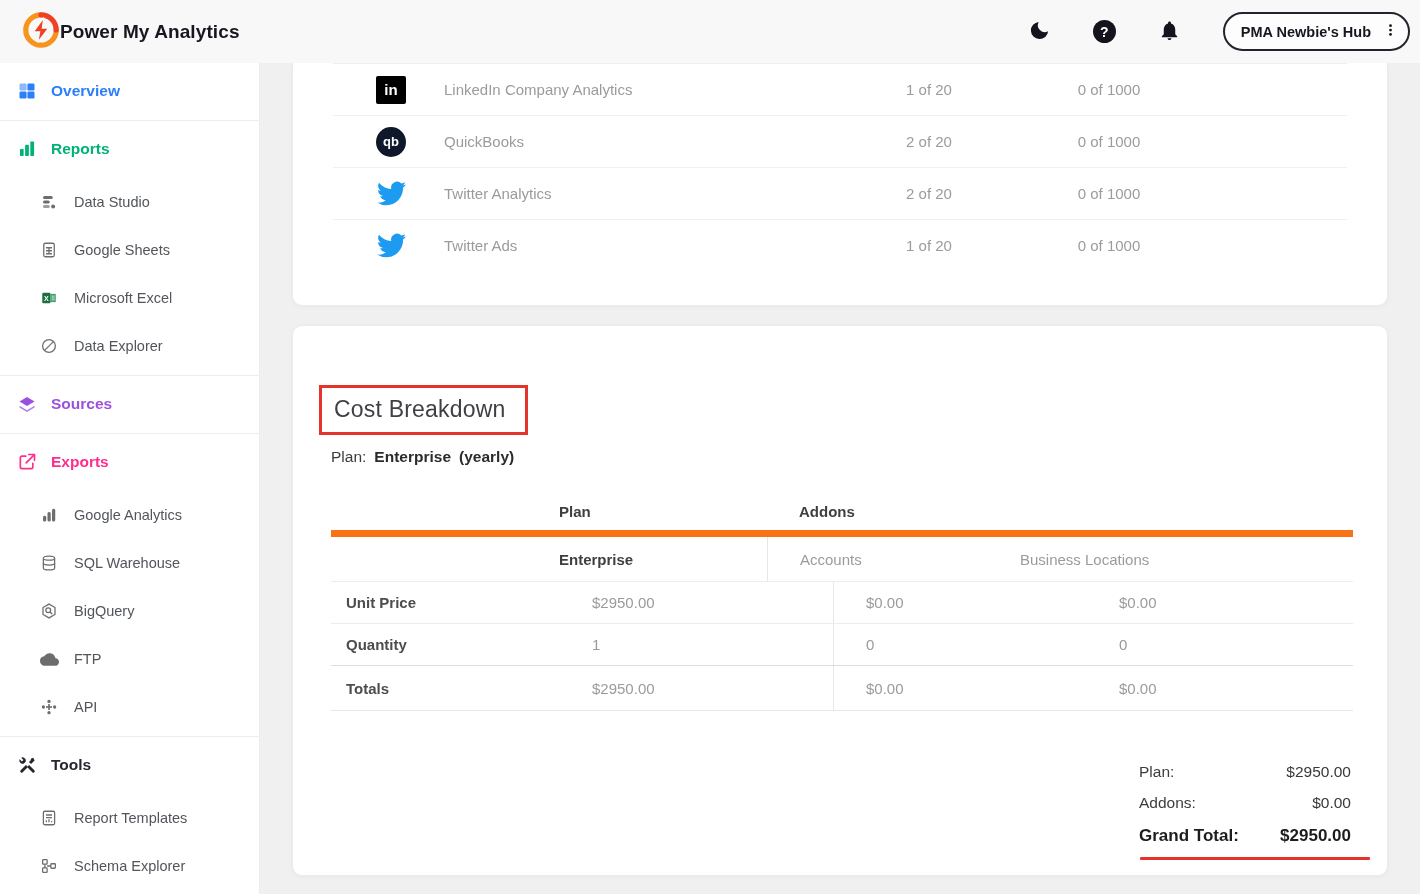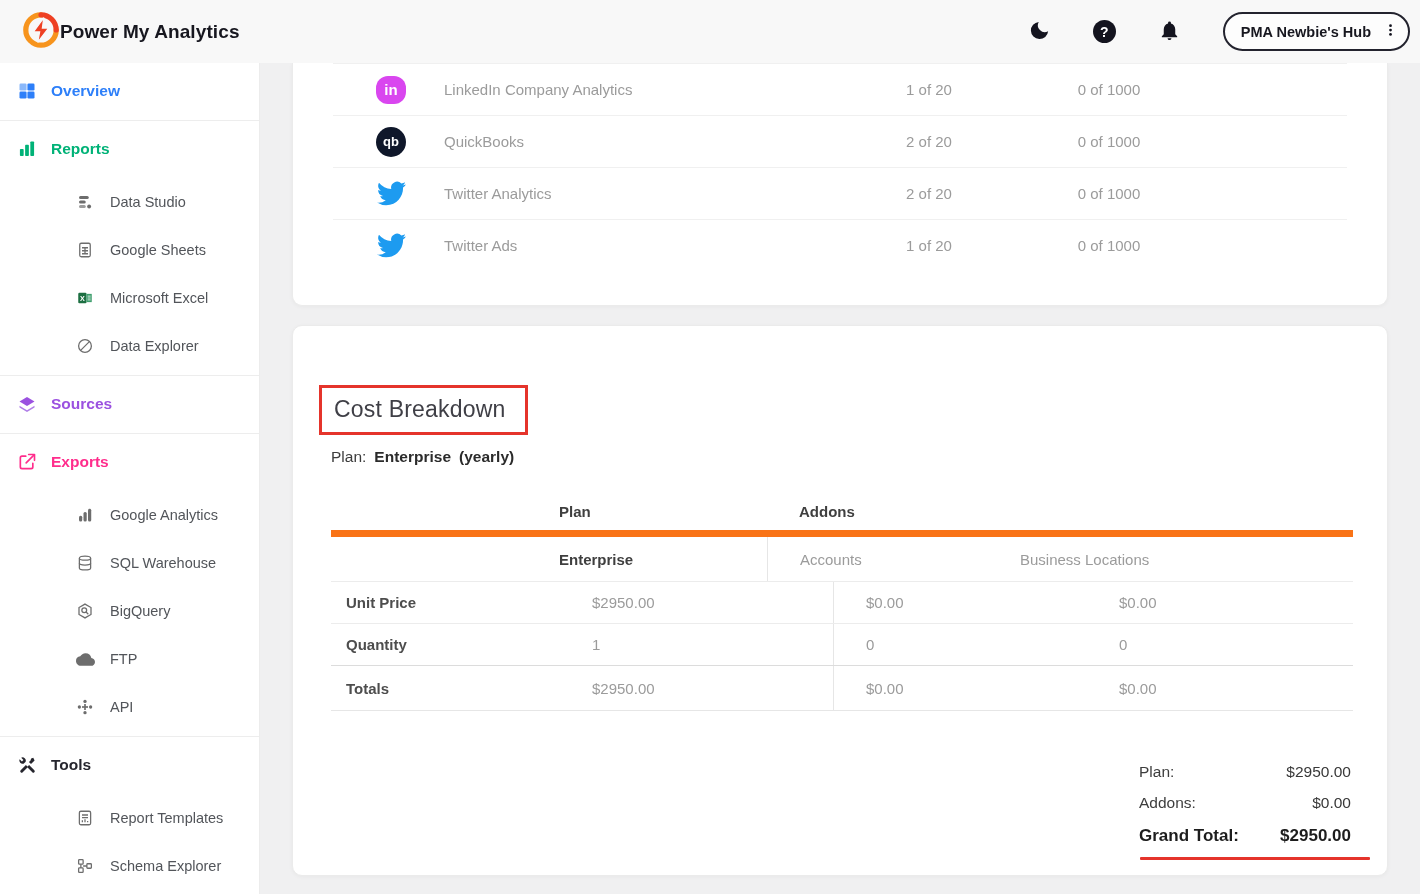--- a/index.html
+++ b/index.html
@@ -19,31 +19,31 @@
   
   .sidebar { position:absolute; top:63px; left:0; width:260px; height:831px; background:#fff; border-right:1px solid #ececec; }
   .side-group { border-bottom:1px solid #ededed; padding:4px 0 5px; }
   .side-group.last { border-bottom:none; }
   .side-head { display:flex; align-items:center; gap:13px; height:48px; padding:0 16px; font-size:15.5px; font-weight:700; cursor:pointer; }
   .side-head.c-blue   { color:#2d7ff9; }
   .side-head.c-green  { color:#00b277; }
   .side-head.c-purple { color:#9b51e0; }
   .side-head.c-pink   { color:#ff2d8c; }
   .side-head.c-dark   { color:#26262e; }
-  .side-items { margin-top:5px;padding-left:36px; }
+  .side-items { margin-top:5px; }
   .side-item { display:flex; align-items:center; gap:14px; height:48px; padding:0 16px 0 38px; font-size:14.5px; color:#52555a; cursor:pointer; }
   .side-item .iwrap, .side-head .iwrap { width:22px; display:flex; justify-content:center; align-items:center; }
 
   
   .main { position:absolute; top:63px; left:260px; width:1160px; height:831px; padding:0 32px; }
   .card { background:#fff; border:1px solid #ebebeb; box-shadow:0 1px 4px rgba(0,0,0,.04); }
   .card1 { height:243px; border-top:none; border-radius:0 0 10px 10px; padding:0 40px; overflow:hidden; }
   .src-row { display:flex; align-items:center; height:52px; border-top:1px solid #f0f0f0; padding-left:43px; cursor:pointer; }
   .src-icon { width:30px; display:flex; justify-content:center; align-items:center; }
-  .badge-li { width:48px; height:28px; border-radius:12px; background:#d946ef; color:#fff; font-weight:700; font-size:15px; display:flex; align-items:center; justify-content:center; }
+  .badge-li { width:48px; height:28px; border-radius:2px; background:#000000; color:#fff; font-weight:700; font-size:15px; display:flex; align-items:center; justify-content:center; }
   .badge-qb { width:30px; height:30px; border-radius:50%; background:#0f172a; color:#fff; font-weight:700; font-size:13px; display:flex; align-items:center; justify-content:center; }
   .src-name { flex:1; margin-left:38px; font-size:15px; color:#9b9b9b; }
   .src-val1 { width:160px; text-align:center; font-size:15px; color:#9b9b9b; }
   .src-val2 { width:160px; margin-left:20px; text-align:center; font-size:15px; color:#9b9b9b; }
   .src-spacer { width:158px; }
 
   .card2 { margin-top:19px; height:551px; border-radius:10px; position:relative; padding-top:59px; }
   .cb-titlebox { display:inline-block; margin-left:26px; border:3px solid #e5342b; padding:8px 19px 9px 12px; }
   .cb-title { font-size:23px; font-weight:500; color:#3f3f46; letter-spacing:.2px; }
   .cb-planline { margin:13px 0 0 38px; font-size:15.5px; color:#3c3c3c; }

